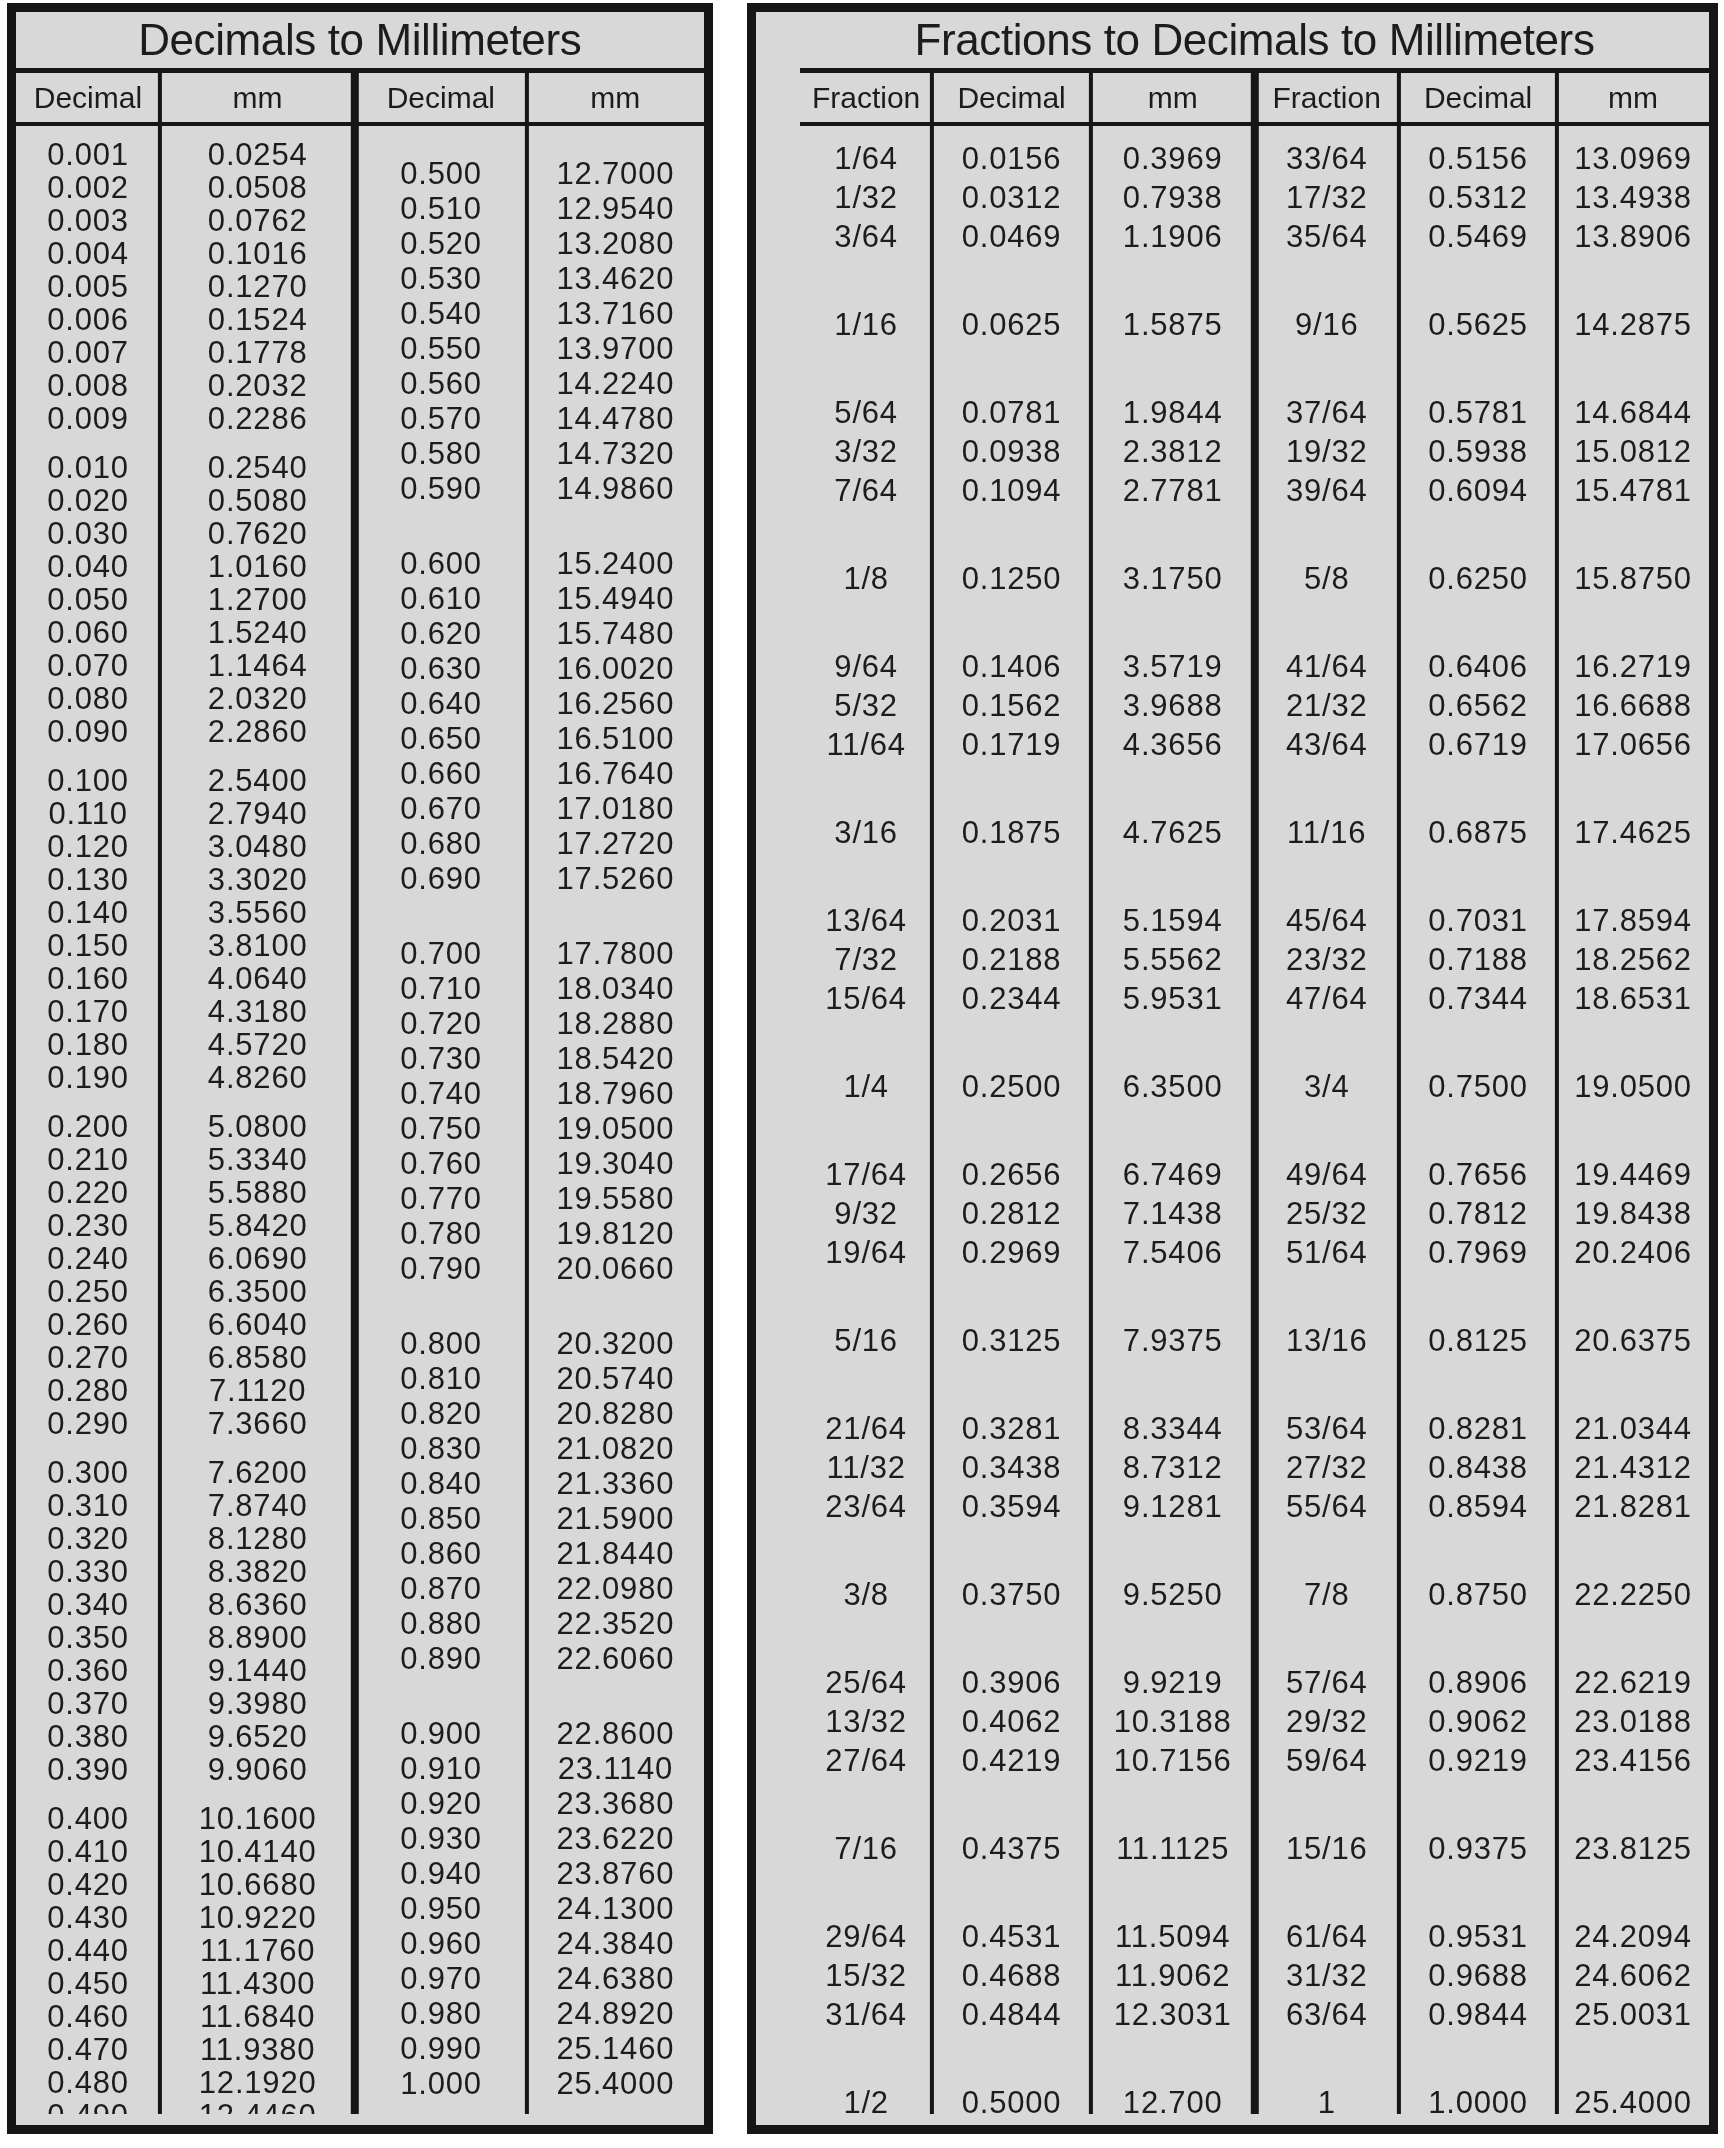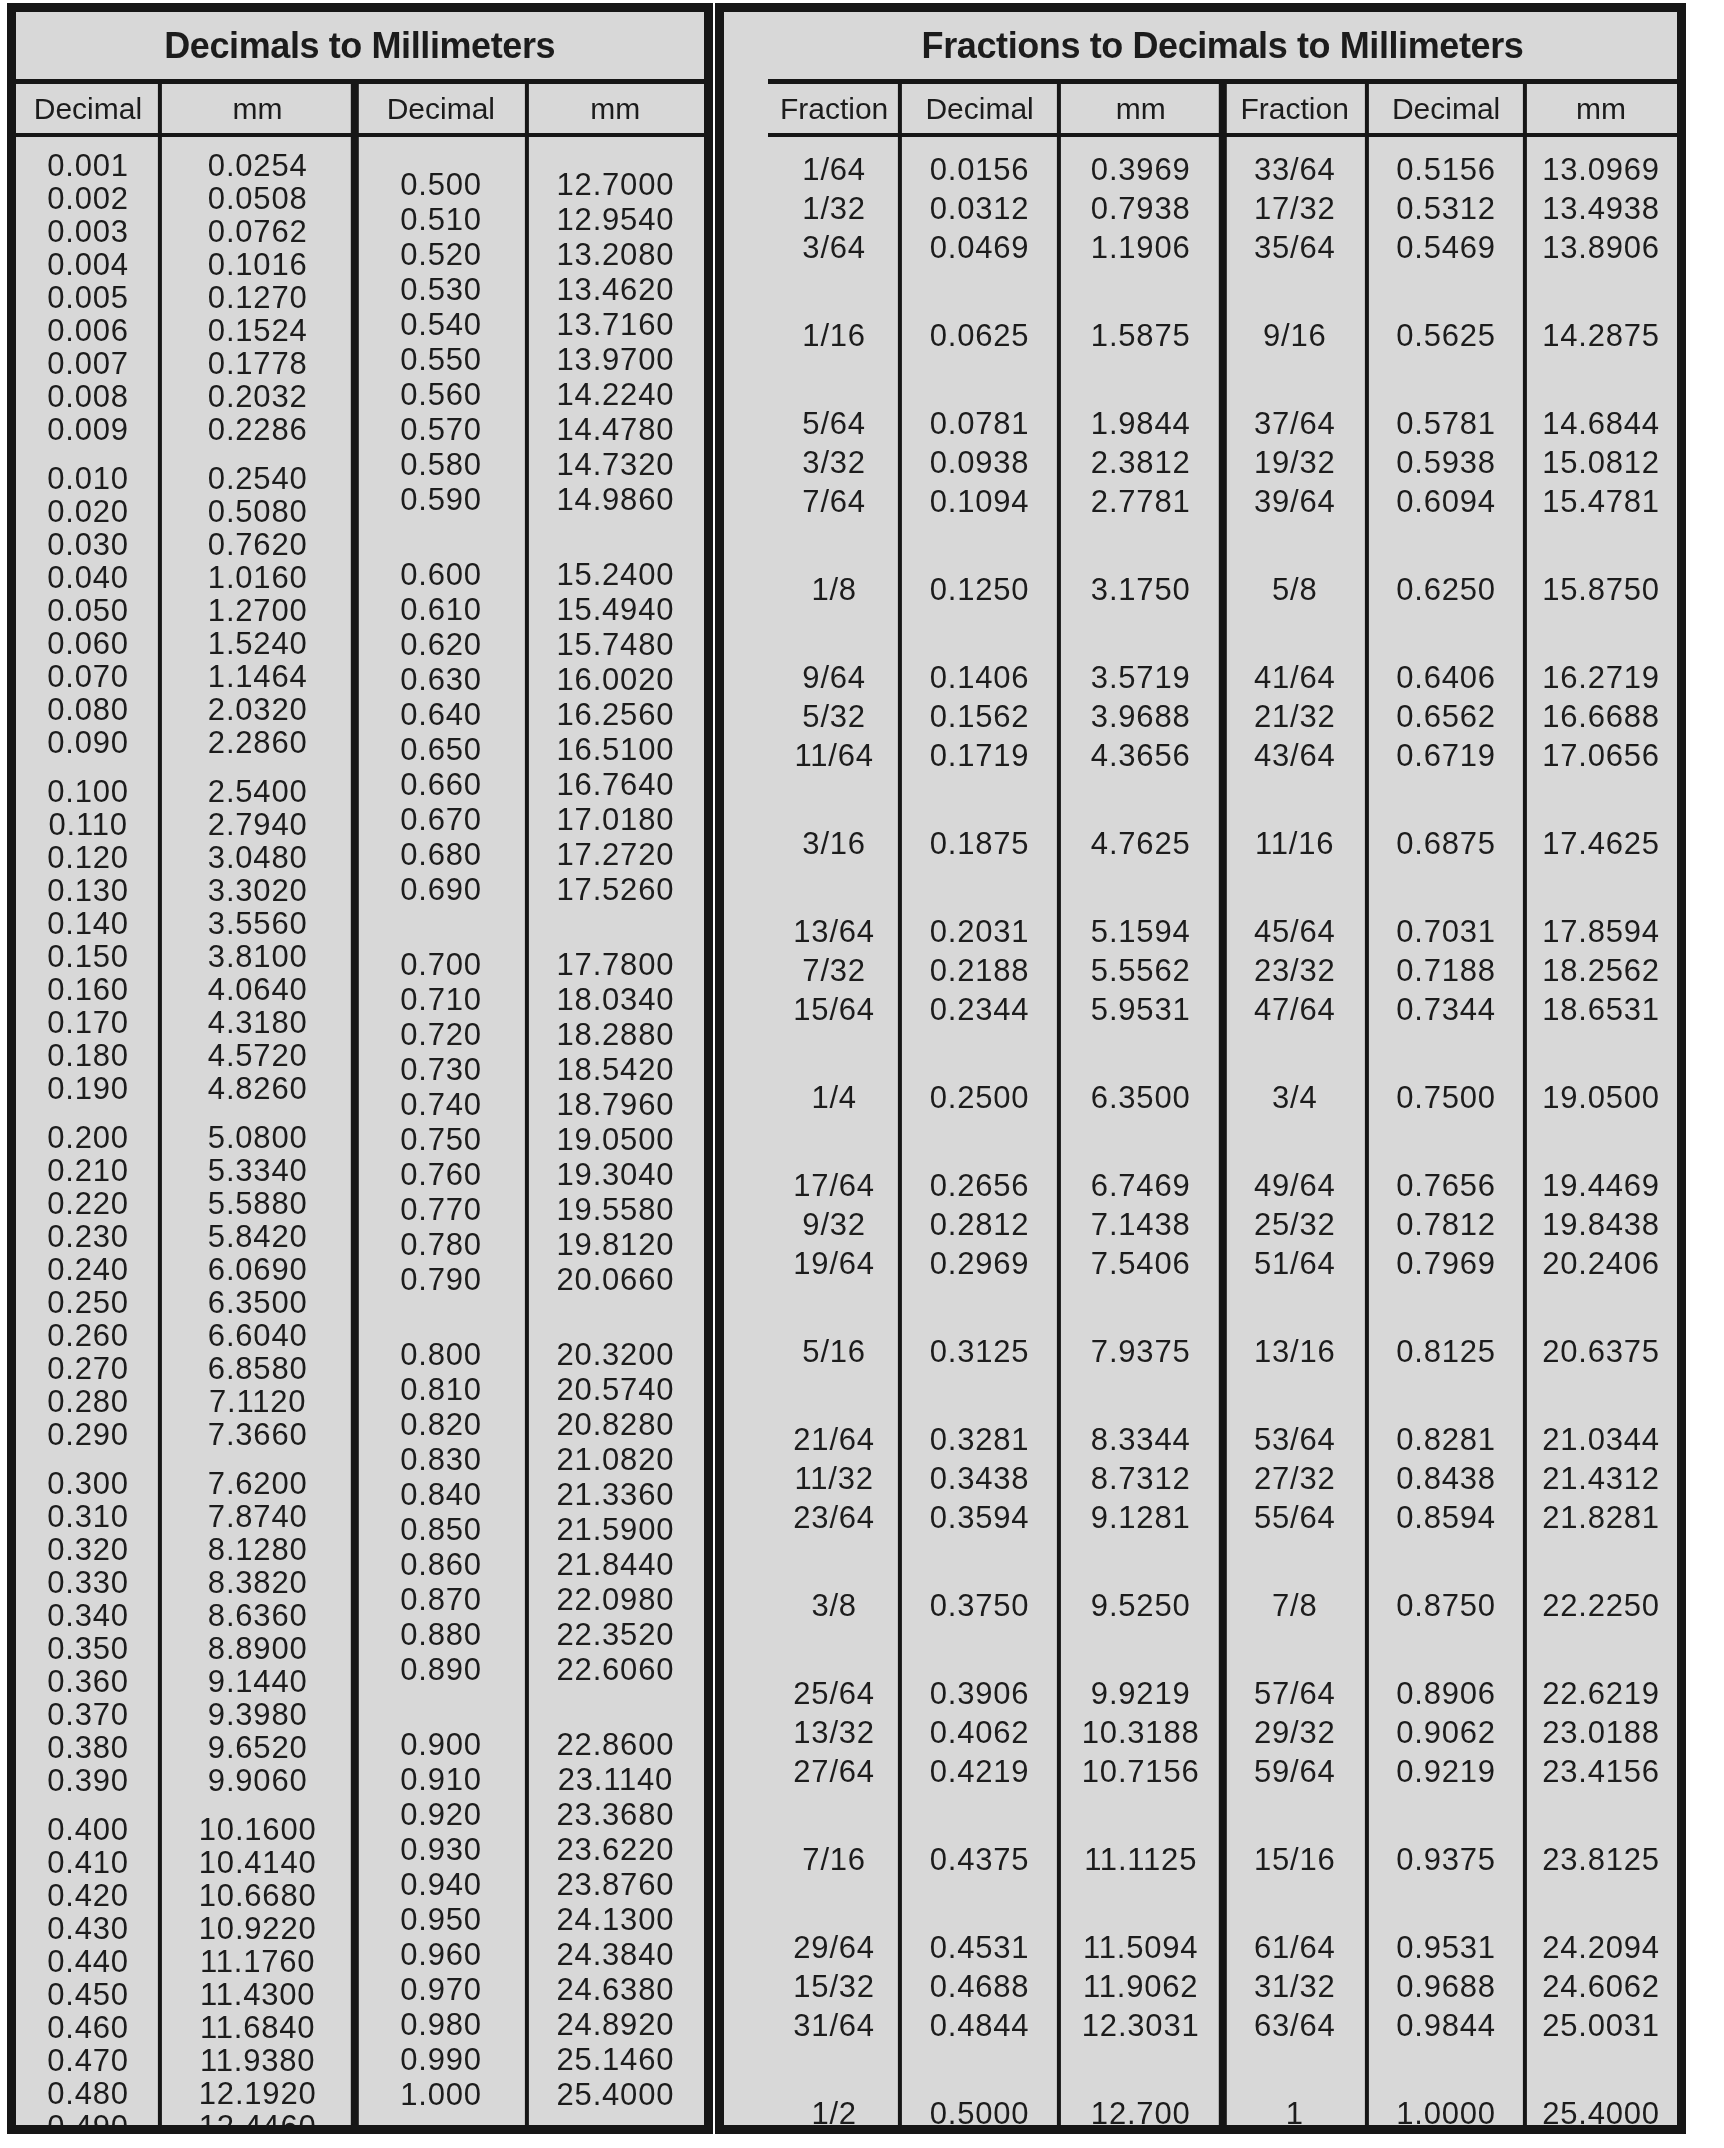--- a/index.html
+++ b/index.html
@@ -6,24 +6,24 @@
   body{
     width:1724px;height:2148px;background:#ffffff;
     font-family:"Liberation Sans",sans-serif;color:#1c1c1c;
     position:relative;overflow:hidden;
   }
   .panel{
     position:absolute;top:3.4px;height:2131px;box-sizing:border-box;
     background:#d8d8d8;border:9.2px solid #161616;
   }
   #panel-left{left:6.7px;width:706px;}
-  #panel-right{left:715px;width:971px;padding-left:44px;}
+  #panel-right{left:747px;width:971px;padding-left:44px;}
   .title{
-    height:67px;display:flex;align-items:center;justify-content:center;
-    font-weight:bold;font-size:36px;letter-spacing:-0.4px;
+    height:56px;display:flex;align-items:center;justify-content:center;
+    font-weight:normal;font-size:44px;letter-spacing:-0.4px;
   }
   .hline{height:5px;background:#161616;}
   .grid{position:relative;height:2041px;overflow:hidden;}
   .vline{
     position:absolute;top:0;bottom:0;width:4.2px;background:#161616;
     transform:translateX(-50%);
   }
   .vline.thick{width:8.4px;}
   .header-row{display:flex;height:49px;border-bottom:4.2px solid #161616;position:relative;}
   .hcell{display:flex;align-items:center;justify-content:center;font-weight:normal;font-size:30px;}

